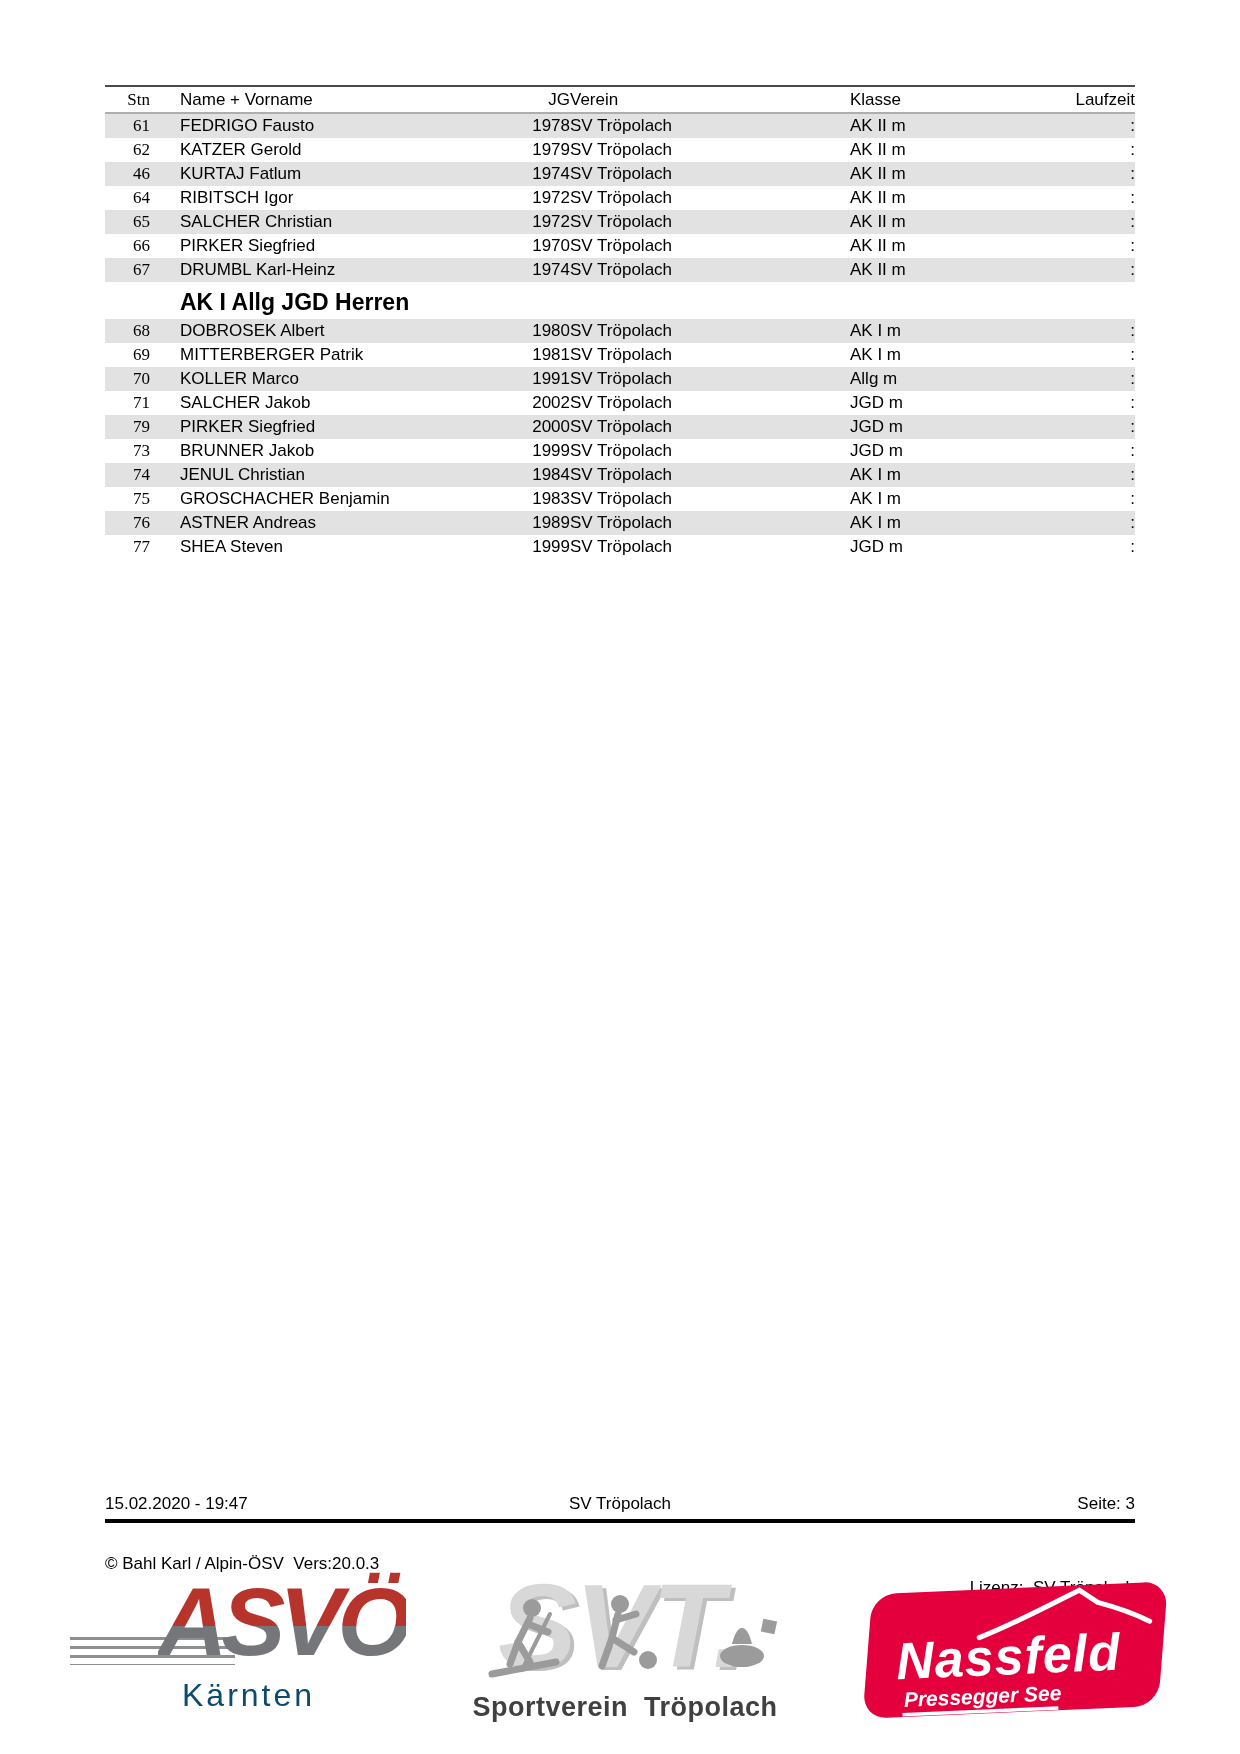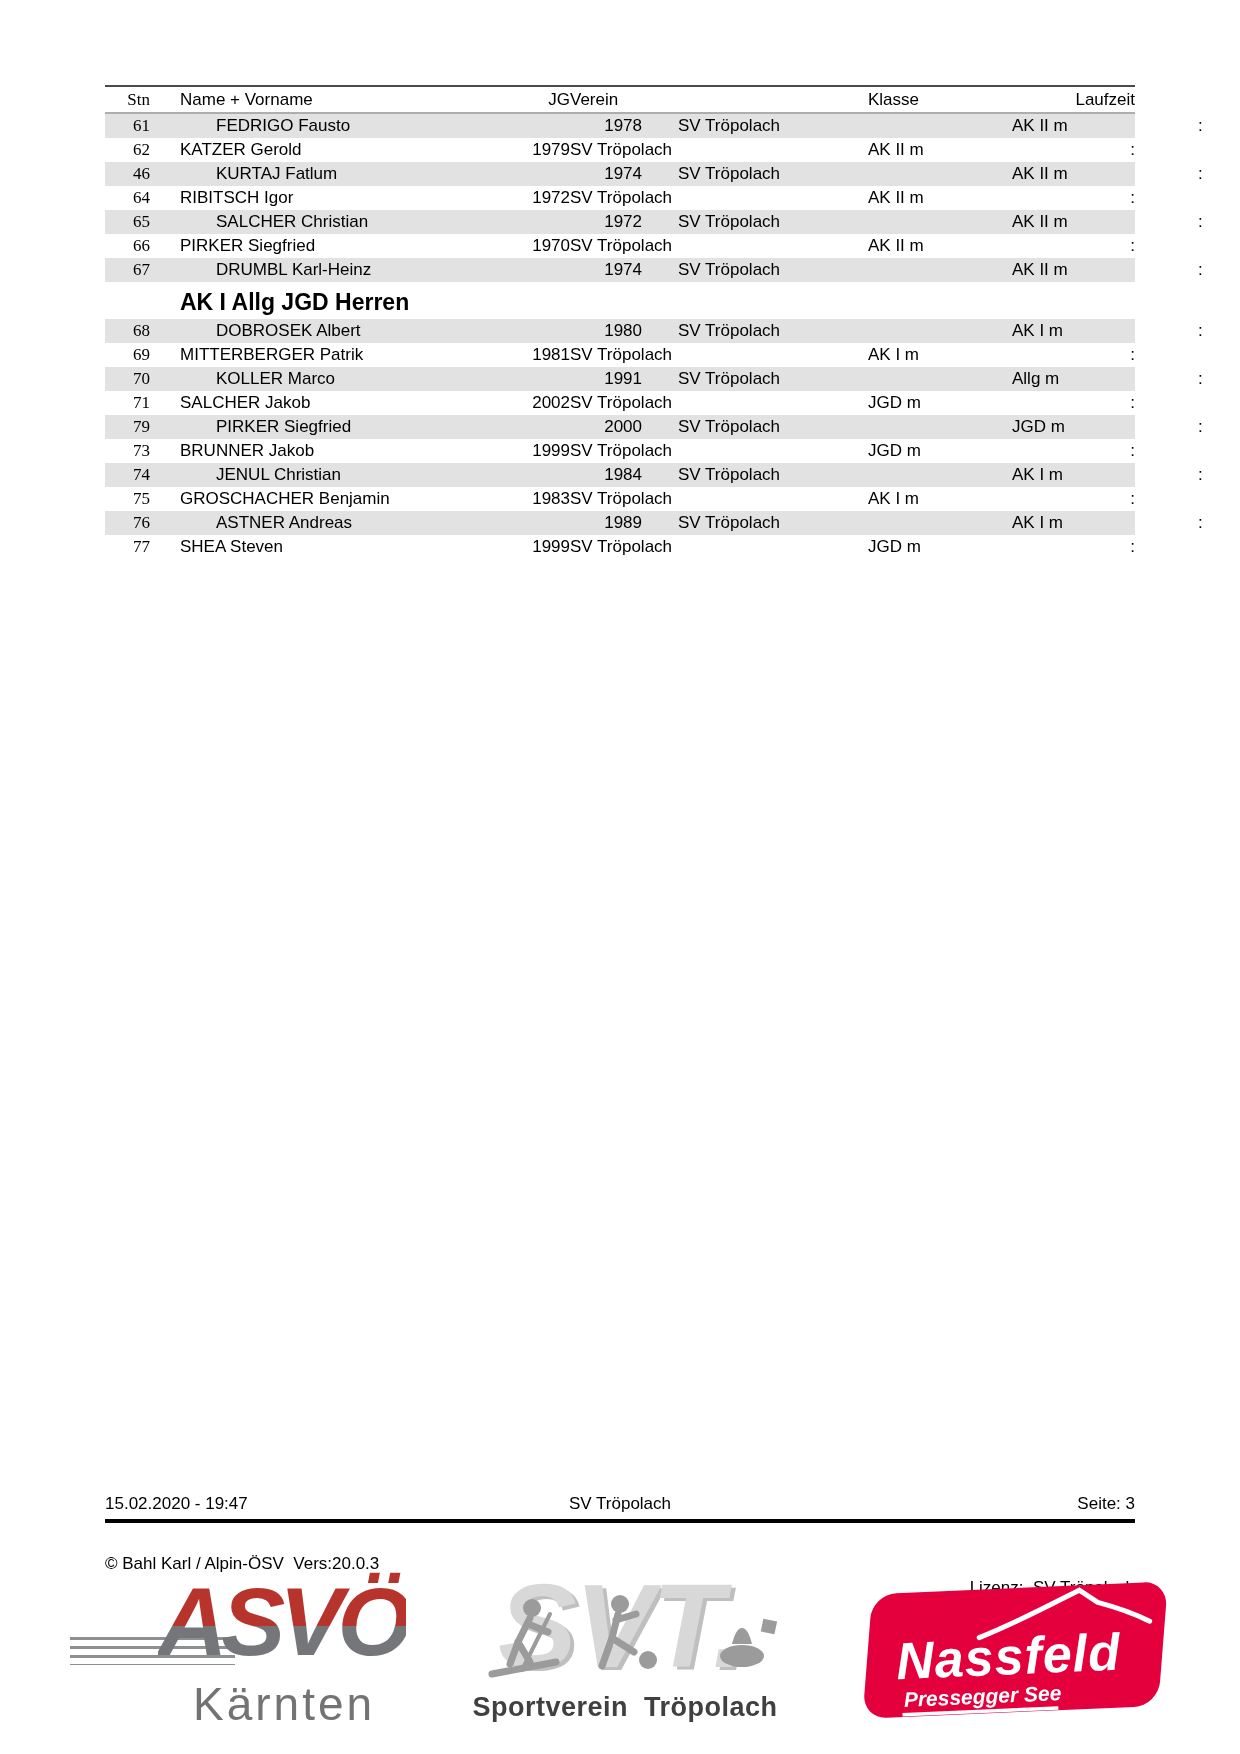--- a/index.html
+++ b/index.html
@@ -10,26 +10,26 @@
   }
   .content{position:absolute;left:105px;top:85px;width:1030px;}
 
   
   .table-head{
     display:flex;align-items:center;
     border-top:2px solid #4a4a4a;border-bottom:2px solid #aeaeae;
     height:25px;line-height:25px;font-size:17px;
   }
   .row{display:flex;height:24px;line-height:24px;font-size:17px;}
-  .row.shaded{background:#e2e2e2;gap:36px;}
+  .row.shaded{background:#e2e2e2;}
   .c-stn{width:45px;text-align:right;flex:none;font-family:Liberation Serif, serif;}
   .c-name{margin-left:30px;width:300px;flex:none;white-space:nowrap;overflow:hidden;}
   .c-jg{width:90px;text-align:right;flex:none;}
   .c-verein{width:237px;flex:none;white-space:nowrap;}
-  .c-klasse{margin-left:61px;width:150px;flex:none;white-space:nowrap;}
+  .c-klasse{margin-left:43px;width:150px;flex:none;white-space:nowrap;}
   .c-time{flex:1;text-align:right;}
   .section-title{
     margin-left:75px;font-size:23px;font-weight:900;
     line-height:33px;height:33px;letter-spacing:0px;
   }
   .section:nth-child(2) .section-title{margin-top:4px;}
 
   
   .footer{position:absolute;left:105px;top:1492px;width:1030px;font-size:17px;}
   .footer-line1{position:relative;height:24px;line-height:24px;}
@@ -53,21 +53,21 @@
     color:#b7342c;white-space:pre;
   }
   @supports ((-webkit-background-clip:text) or (background-clip:text)){
     .asvo-word{
       background:linear-gradient(180deg,#b7342c 54%,#75767a 54%);
       -webkit-background-clip:text;background-clip:text;color:transparent;
     }
   }
   .asvo-sub{
     position:absolute;left:112px;top:92px;
-    font-size:46px;color:#737373;letter-spacing:3px;margin-left:11px;
+    font-size:32px;color:#0c4a6e;letter-spacing:3px;
   }
 
   .svt{position:absolute;left:470px;top:0;width:310px;height:165px;}
   .svt-word{
     position:absolute;left:28px;top:-22px;
     font-size:118px;font-weight:900;font-style:italic;letter-spacing:-2px;
     color:#d8d8d8;text-shadow:4px 3px 0 #bfbfbf;white-space:pre;
   }
   .svt-art{position:absolute;left:0;top:6px;width:310px;height:110px;}
   .svt-caption{

